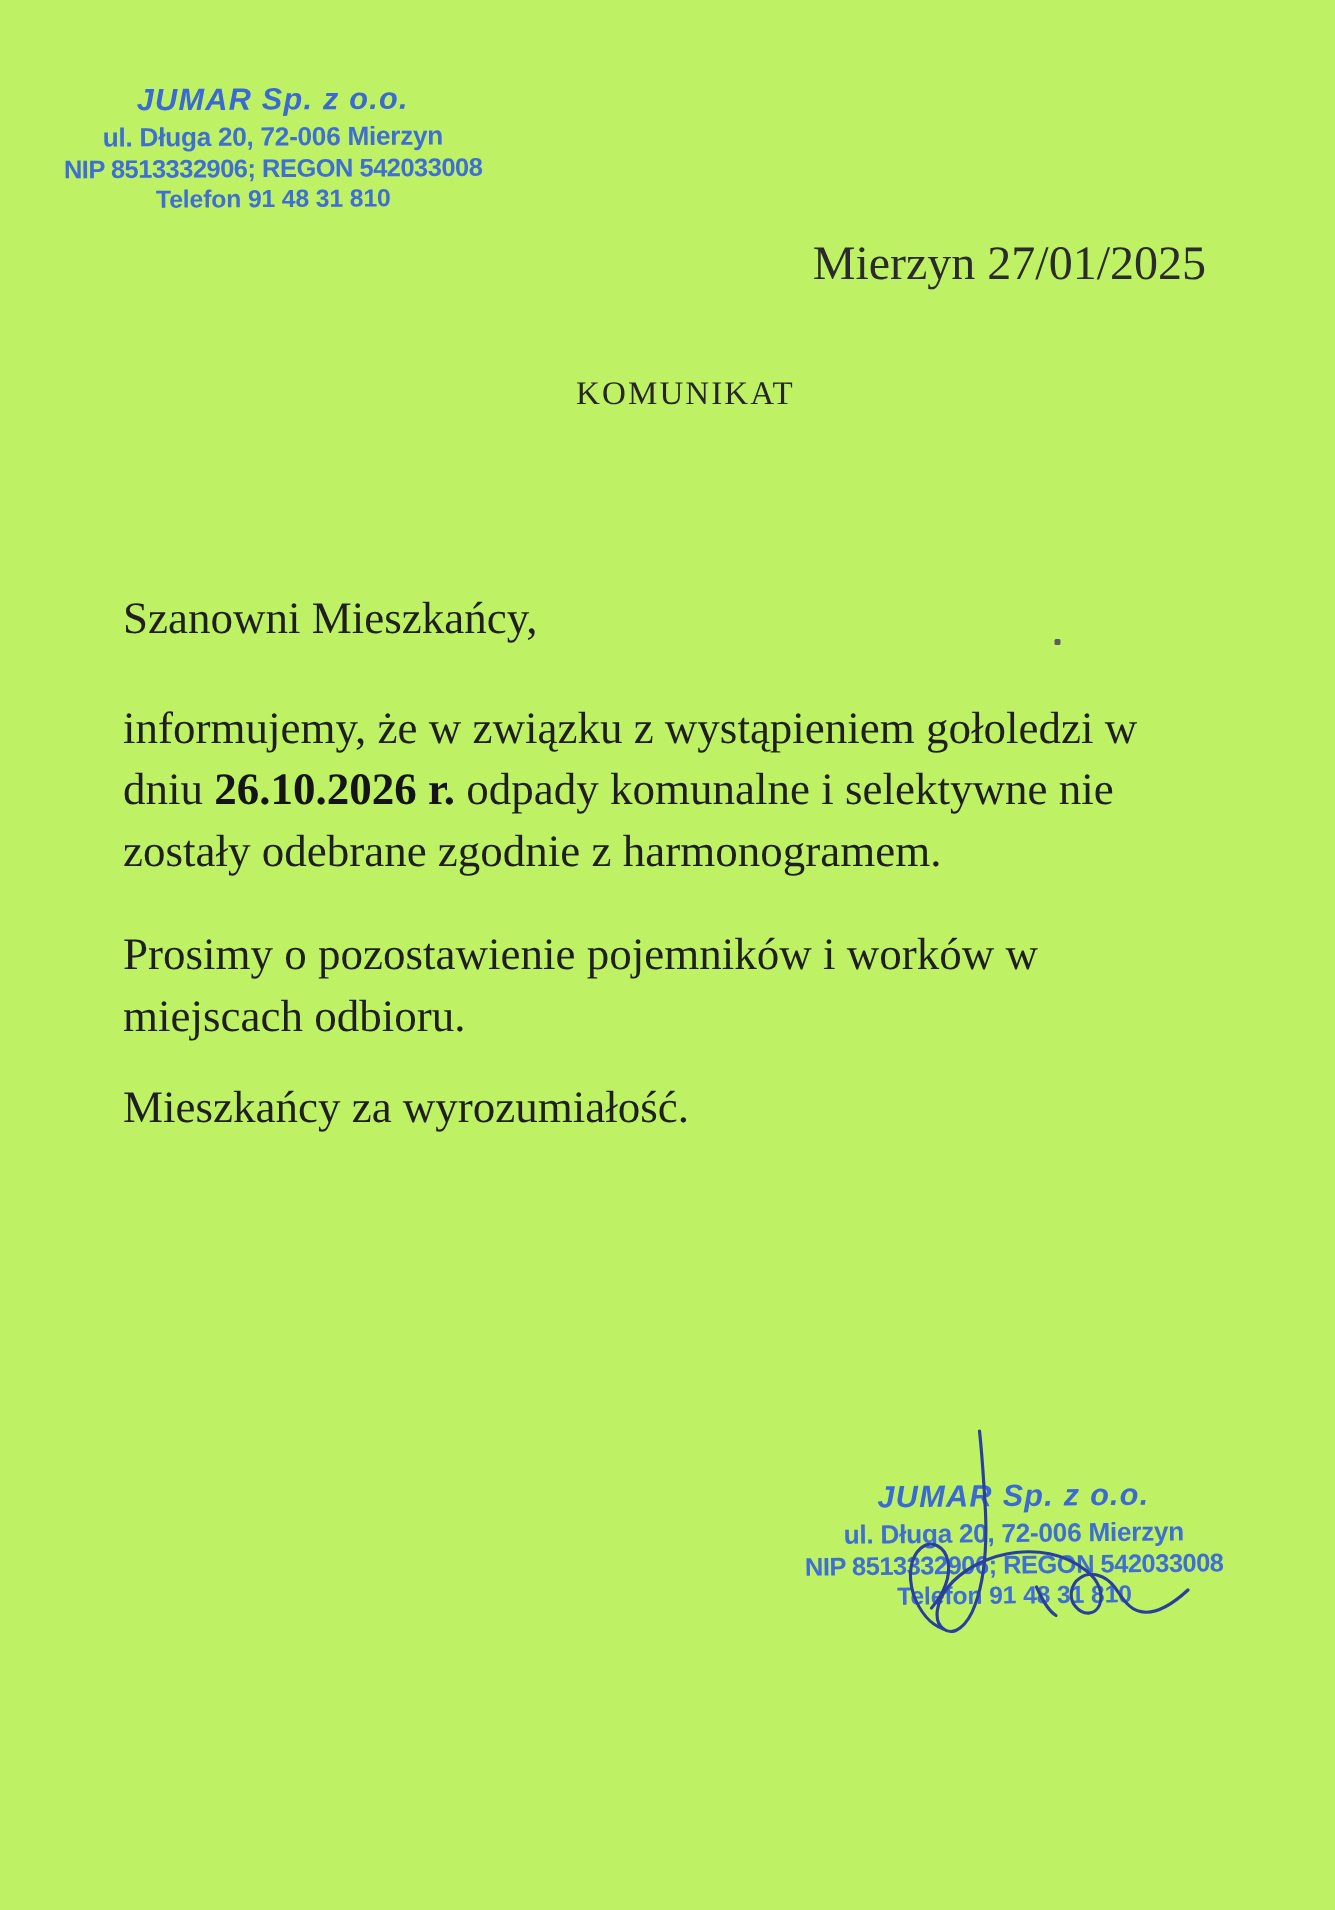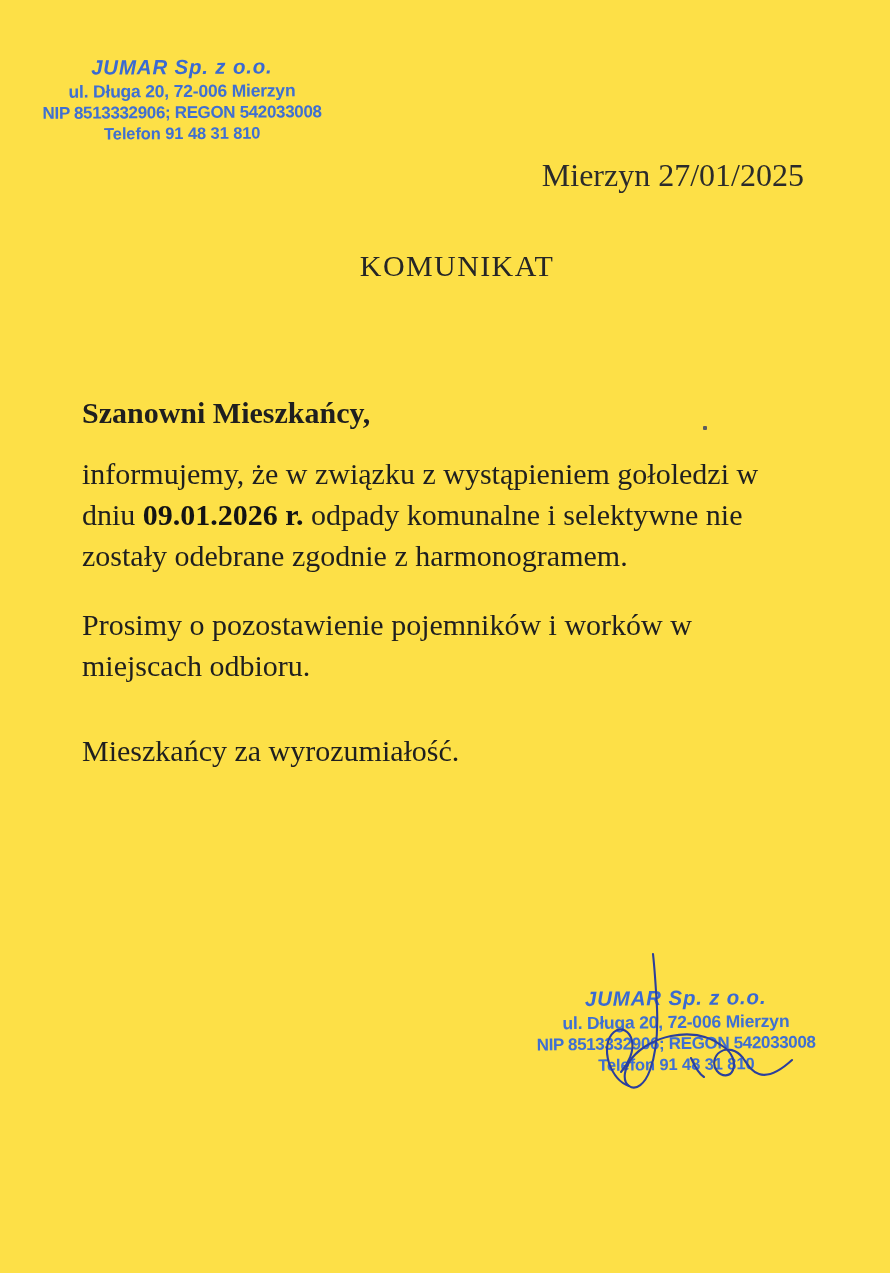--- a/index.html
+++ b/index.html
@@ -8,21 +8,21 @@
     padding: 0;
     background: #ffffff;
   }
   body {
     font-family: "Liberation Serif", "DejaVu Serif", serif;
   }
   .page {
     position: relative;
     width: 890px;
     height: 1273px;
-    background: #fde047;
+    background: #bef264;
     overflow: hidden;
   }
 
   
   .stamp {
     position: absolute;
     font-family: "Liberation Sans Narrow", "Liberation Sans", "DejaVu Sans", sans-serif;
     color: #3f6fd2;
     text-align: center;
     line-height: 1.26;
@@ -90,44 +90,43 @@
     font-size: 32px;
     color: #2b2b2b;
     white-space: nowrap;
   }
   .doc-title {
     position: absolute;
     left: 0;
     right: 0;
     top: 249px;
     text-align: center;
-    font-size: 30px;
+    font-size: 22px;
     letter-spacing: 1.4px;
     color: #262626;
     padding-left: 24px;
   }
   .body-block {
     position: absolute;
     left: 82px;
     top: 392px;
     width: 730px;
   }
   .para {
     font-size: 30px;
     line-height: 41px;
     color: #1f1f1f;
     margin: 0 0 28px 0;
     text-align: left;
   }
   .para.salutation {
-    margin-bottom: 20px;
-    font-weight: bold;
+    margin-bottom: 32px;
   }
   .para.tight {
-    margin-bottom: 44px;
+    margin-bottom: 20px;
   }
   .para b {
     font-weight: bold;
     color: #141414;
   }
   .speck {
     position: absolute;
     left: 703px;
     top: 426px;
     width: 4px;
@@ -149,21 +148,21 @@
   </div>
 
   <div class="date-line">Mierzyn 27/01/2025</div>
 
   <div class="doc-title">KOMUNIKAT</div>
 
   <div class="body-block">
 
     <p class="para salutation">Szanowni Mieszkańcy,</p>
 
-    <p class="para"><span>informujemy, że w związku z wystąpieniem gołoledzi w dniu </span><b>09.01.2026 r.</b><span> odpady komunalne i selektywne  nie zostały odebrane zgodnie z harmonogramem.</span></p>
+    <p class="para"><span>informujemy, że w związku z wystąpieniem gołoledzi w dniu </span><b>26.10.2026 r.</b><span> odpady komunalne i selektywne  nie zostały odebrane zgodnie z harmonogramem.</span></p>
 
 
     <p class="para tight">Prosimy o pozostawienie pojemników i worków w miejscach odbioru.</p>
 
     <p class="para">Mieszkańcy za wyrozumiałość.</p>
   </div>
 
   <div class="speck"></div>
 
   <div class="stamp stamp-bottom">

